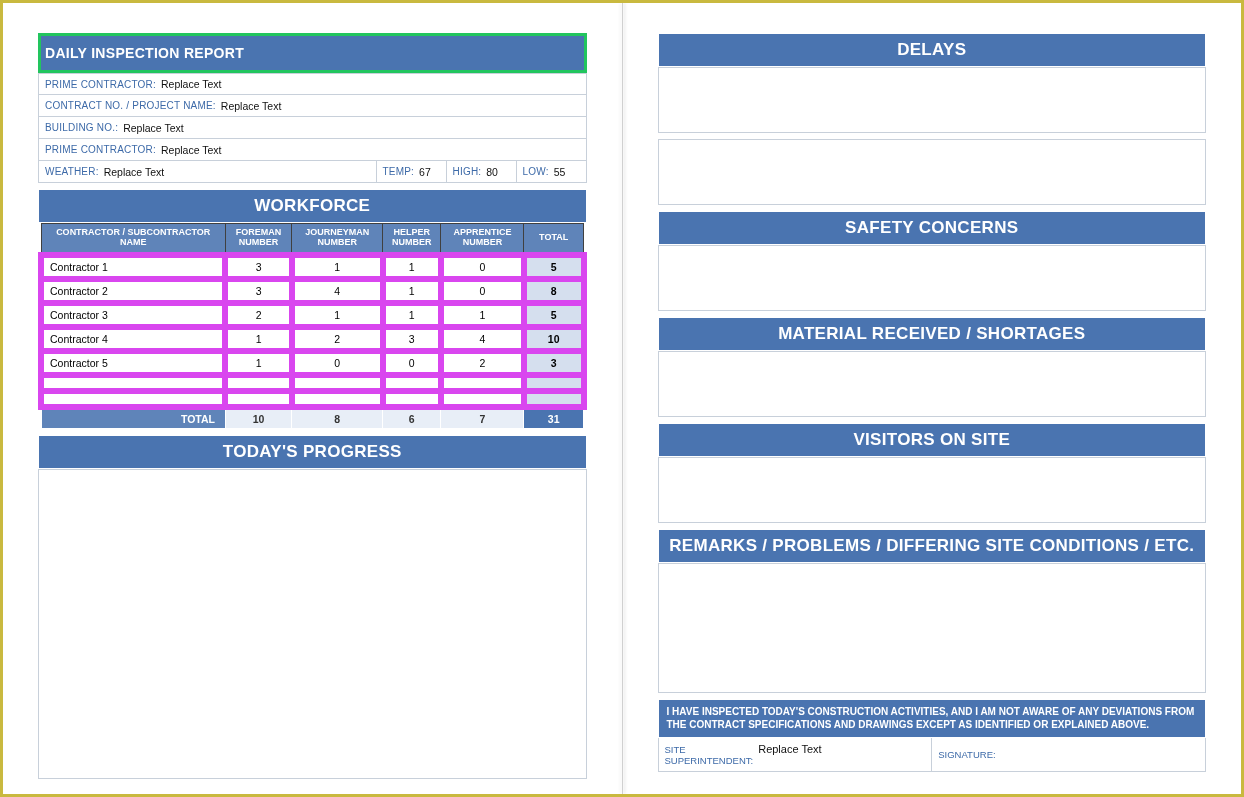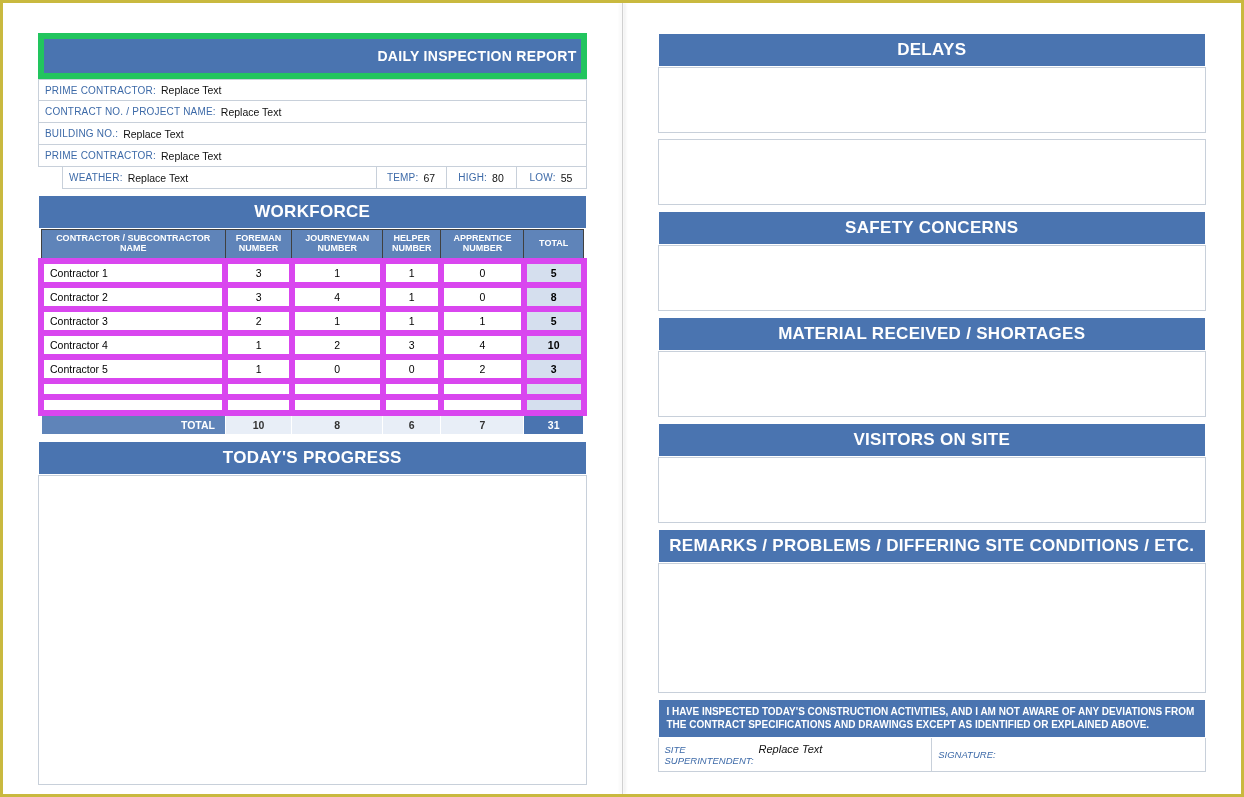--- a/index.html
+++ b/index.html
@@ -17,51 +17,51 @@
     padding: 30px 35px;
     position: relative;
   }
   .page-divider {
     width: 1px;
     background: #d0d0d0;
     box-shadow: 2px 0 3px rgba(0,0,0,0.15), -2px 0 3px rgba(0,0,0,0.08);
   }
   .blue { background:#4a74b0; color:#fff; }
   .title-bar {
-    text-align:right;
+    text-align:left;
     font-weight:bold;
     font-size:14px;
     letter-spacing:0.3px;
     padding:9px 4px;
-    border:6px solid #22c55e;
+    border:3px solid #22c55e;
   }
   .field-row {
     display:flex;
     align-items:center;
     border:1px solid #c8d0da;
     border-top:none;
     font-size:10.5px;
     padding:3px 6px;
     min-height:22px;
     background:#fff;
   }
   .field-label { color:#3d6aa8; font-size:10px; letter-spacing:0.2px;}
   .field-value { color:#111; margin-left:5px; }
-  .weather-row { display:flex; border-top:none;margin-left:24px; }
+  .weather-row { display:flex; border-top:none; }
   .weather-row .wcell {
     border:1px solid #c8d0da;
     border-top:none;
     font-size:10.5px;
     padding:3px 6px;
     min-height:22px;
     display:flex;
     align-items:center;
     background:#fff;
   }
-  .weather-row .wcell:not(:first-child){ border-left:none;justify-content:center;}
+  .weather-row .wcell:not(:first-child){ border-left:none;}
   .section-header {
     text-align:center;
     font-weight:bold;
     font-size:17px;
     padding:6px 4px;
     border:1px solid #fff;
     letter-spacing:0.3px;
   }
   table.workforce { width:100%; border-collapse:collapse; font-size:10.5px; }
   table.workforce th {
@@ -93,21 +93,21 @@
     background:#fff;
   }
   .right-section .big-box { min-height:60px; margin-bottom:6px; }
   .cert-bar {
     background:#4a74b0; color:#fff;
     font-size:10px; font-weight:bold;
     padding:6px 8px;
     line-height:1.25;
     border:1px solid #fff;
   }
-  .sig-row { display:flex;font-style:italic; }
+  .sig-row { display:flex; }
   .sig-row .sig-cell {
     border:1px solid #c8d0da;
     border-top:none;
     font-size:10px;
     padding:4px 6px;
     min-height:34px;
     background:#fff;
     display:flex;
     align-items:flex-start;
     flex-direction:column;

